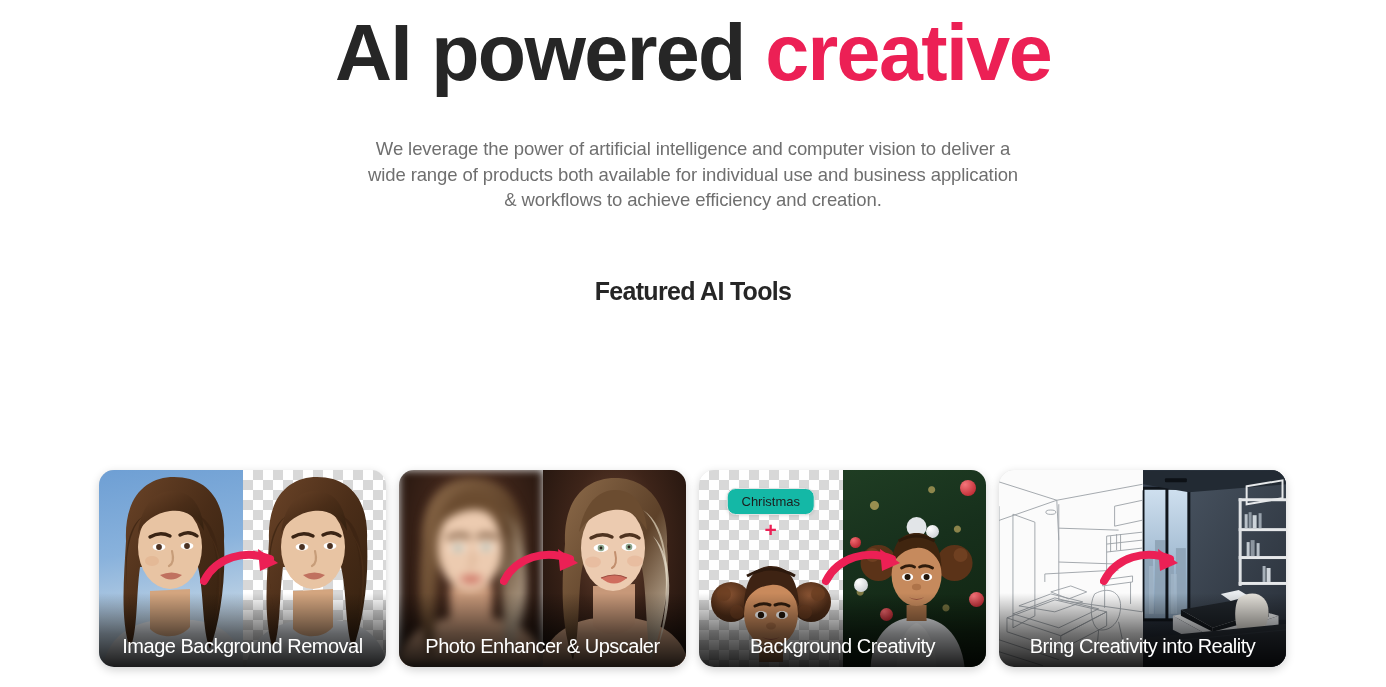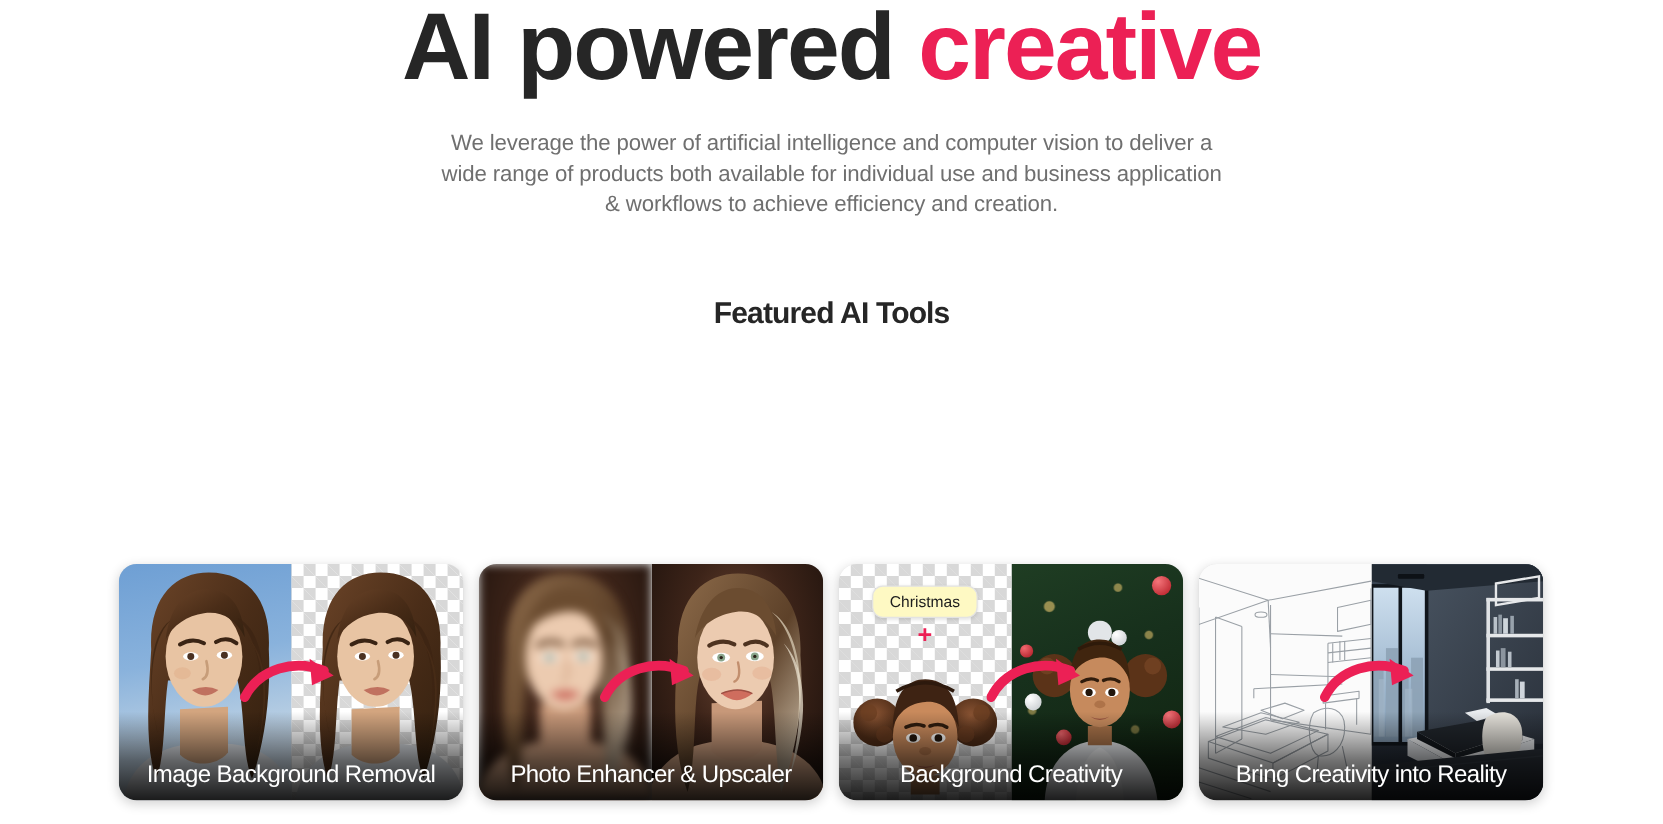--- a/index.html
+++ b/index.html
@@ -17,36 +17,37 @@
   }
 
   .page {
     position: relative;
     width: 1386px;
     height: 687px;
   }
 
   
   .hero {
+    padding-top: 14px;
     text-align: center;
   }
 
   .hero-title {
     font-size: 79px;
     line-height: 0.99;
     font-weight: 800;
     letter-spacing: -1.6px;
     color: #262626;
     font-family: "Liberation Sans", sans-serif;
   }
 
   .hero-title .accent { color: #EC2055; }
 
   .hero-sub {
-    margin-top: 28px;
+    margin-top: 44px;
     font-size: 18.5px;
     line-height: 1.38;
     color: #6f6f6f;
     font-weight: 400;
     letter-spacing: -0.1px;
   }
 
   
   .section-heading {
     margin-top: 64px;
@@ -130,21 +131,21 @@
     z-index: 6;
   }
   .arrow.shift-right { left: 58%; }
 
   
   .prompt-pill {
     position: absolute;
     left: 50%;
     top: 18px;
     transform: translateX(-50%);
-    background: #fef9c3;
+    background: #14b8a6;
     border: 1px solid #e3e3e3;
     border-radius: 9px;
     padding: 5px 14px;
     font-size: 13px;
     font-weight: 500;
     color: #1d1d1d;
     z-index: 7;
     box-shadow: 0 1px 3px rgba(0,0,0,0.10);
     white-space: nowrap;
   }

